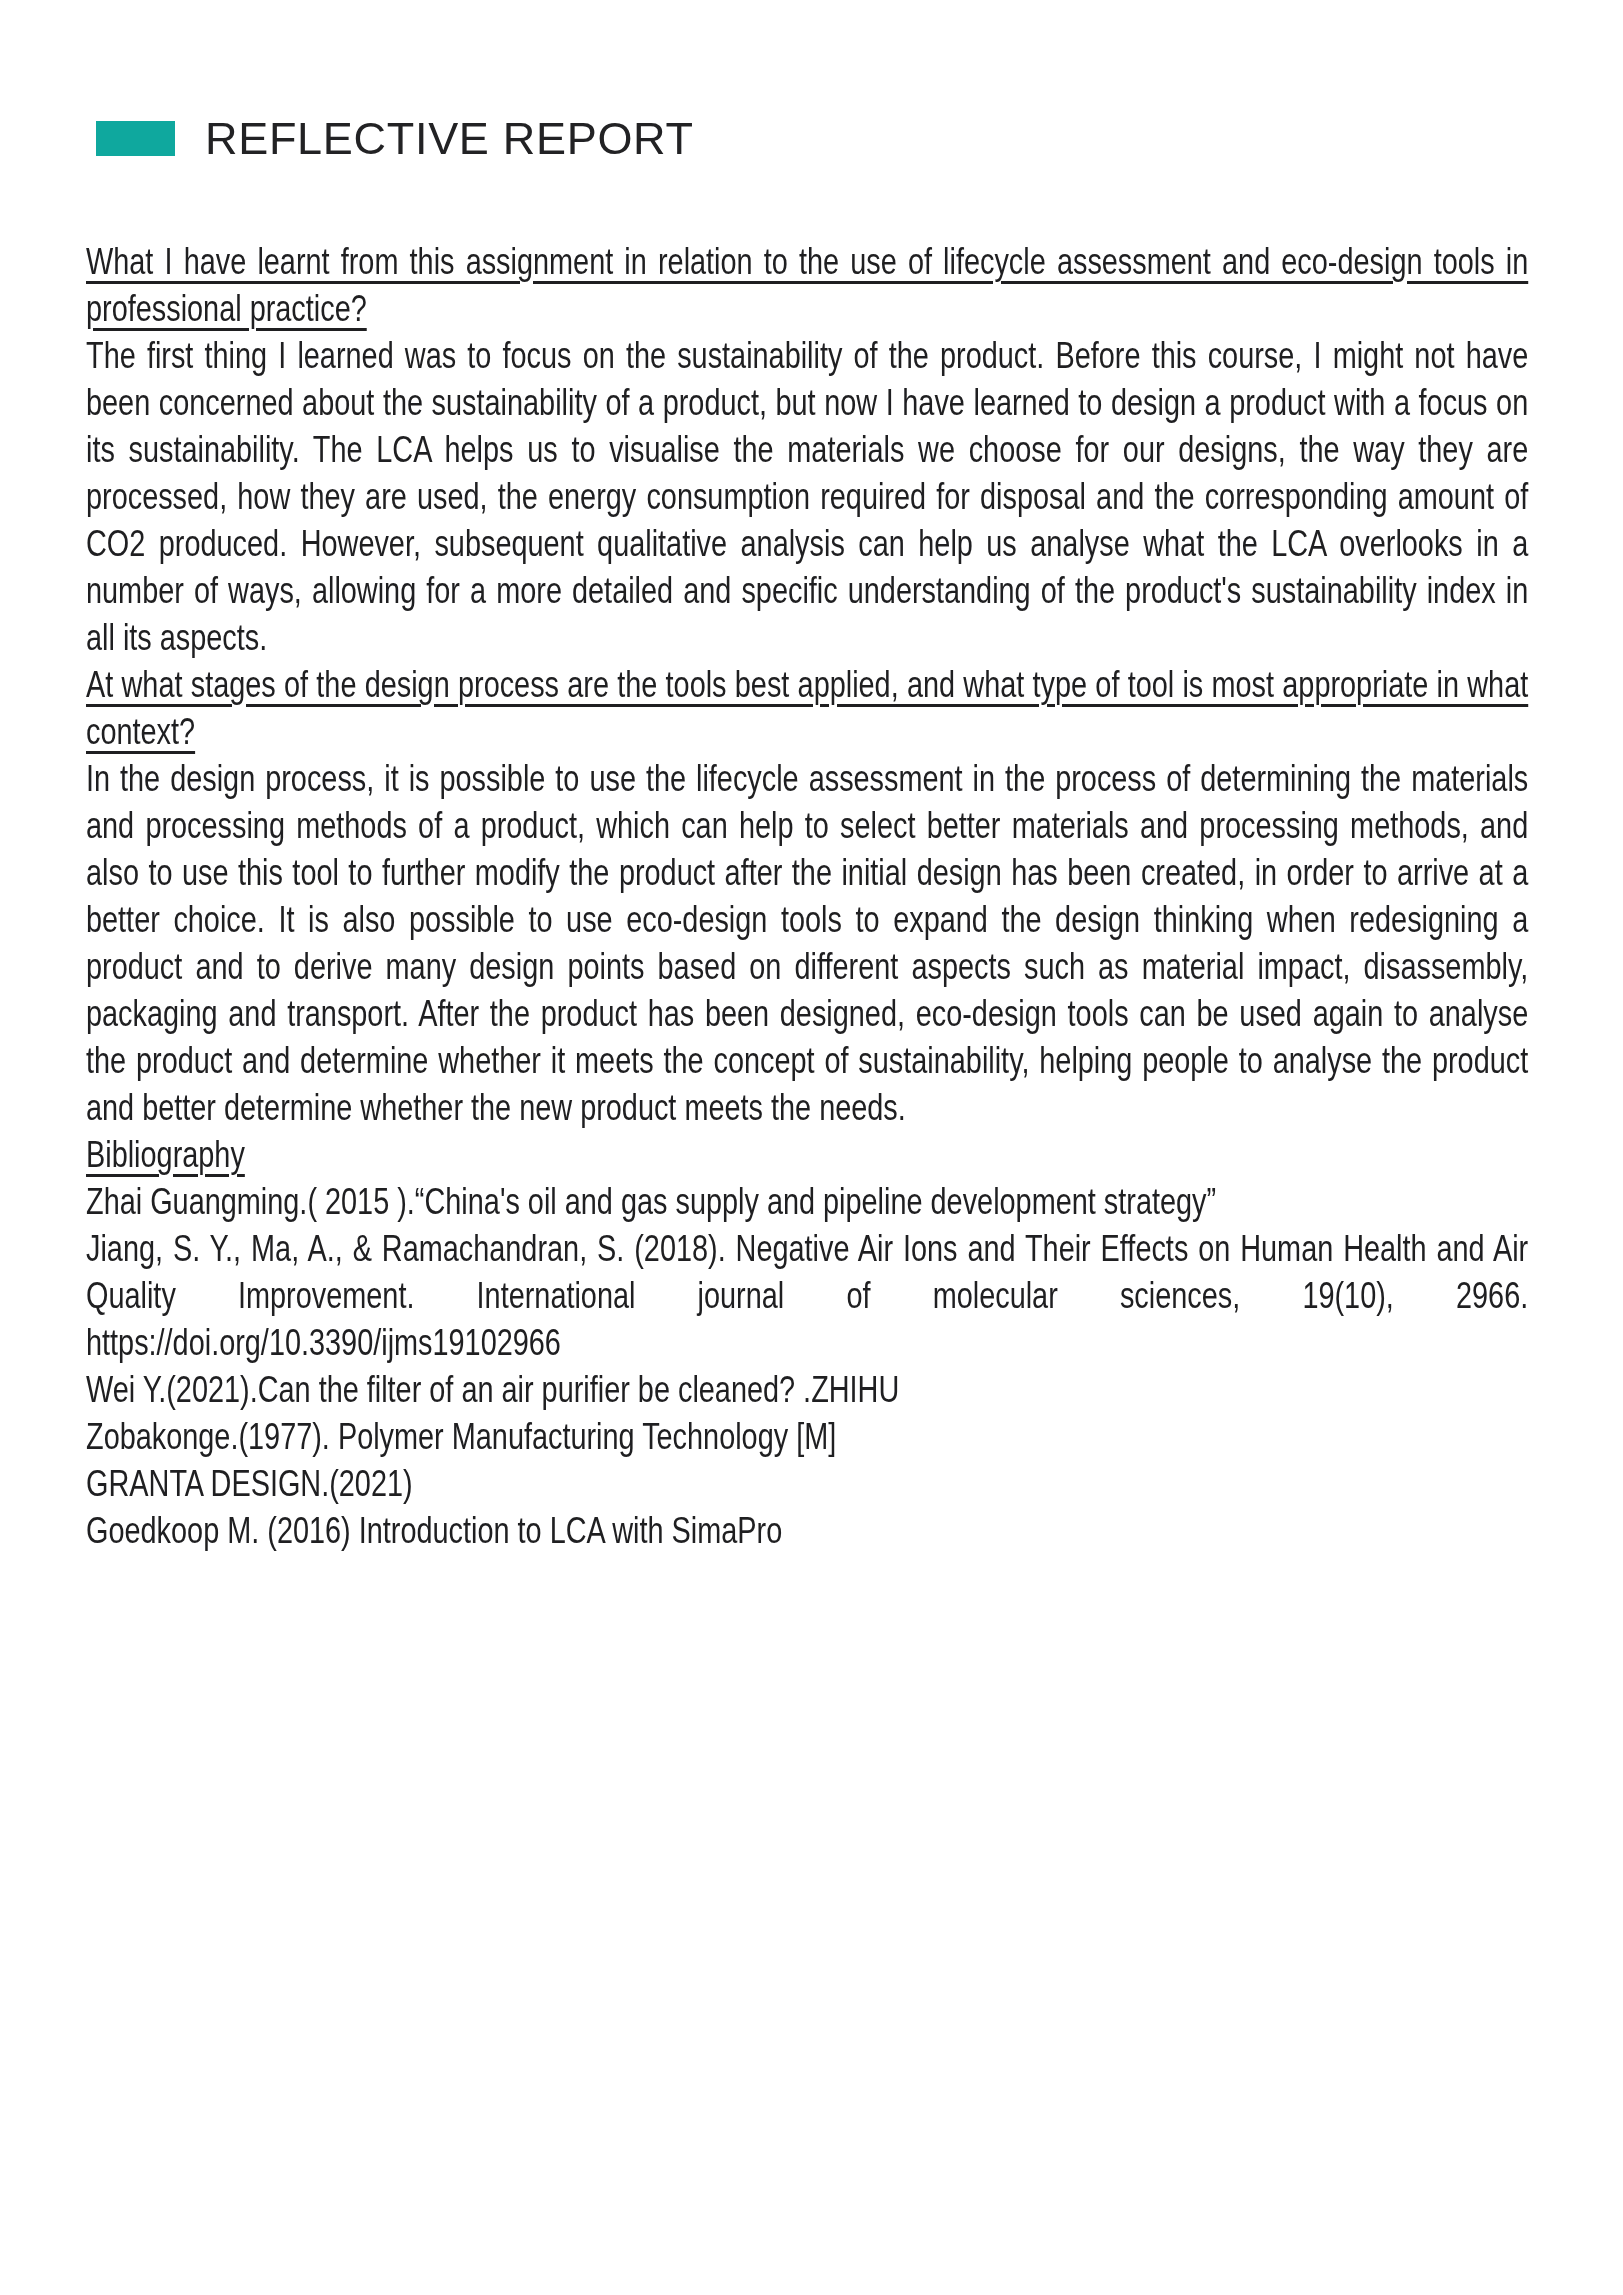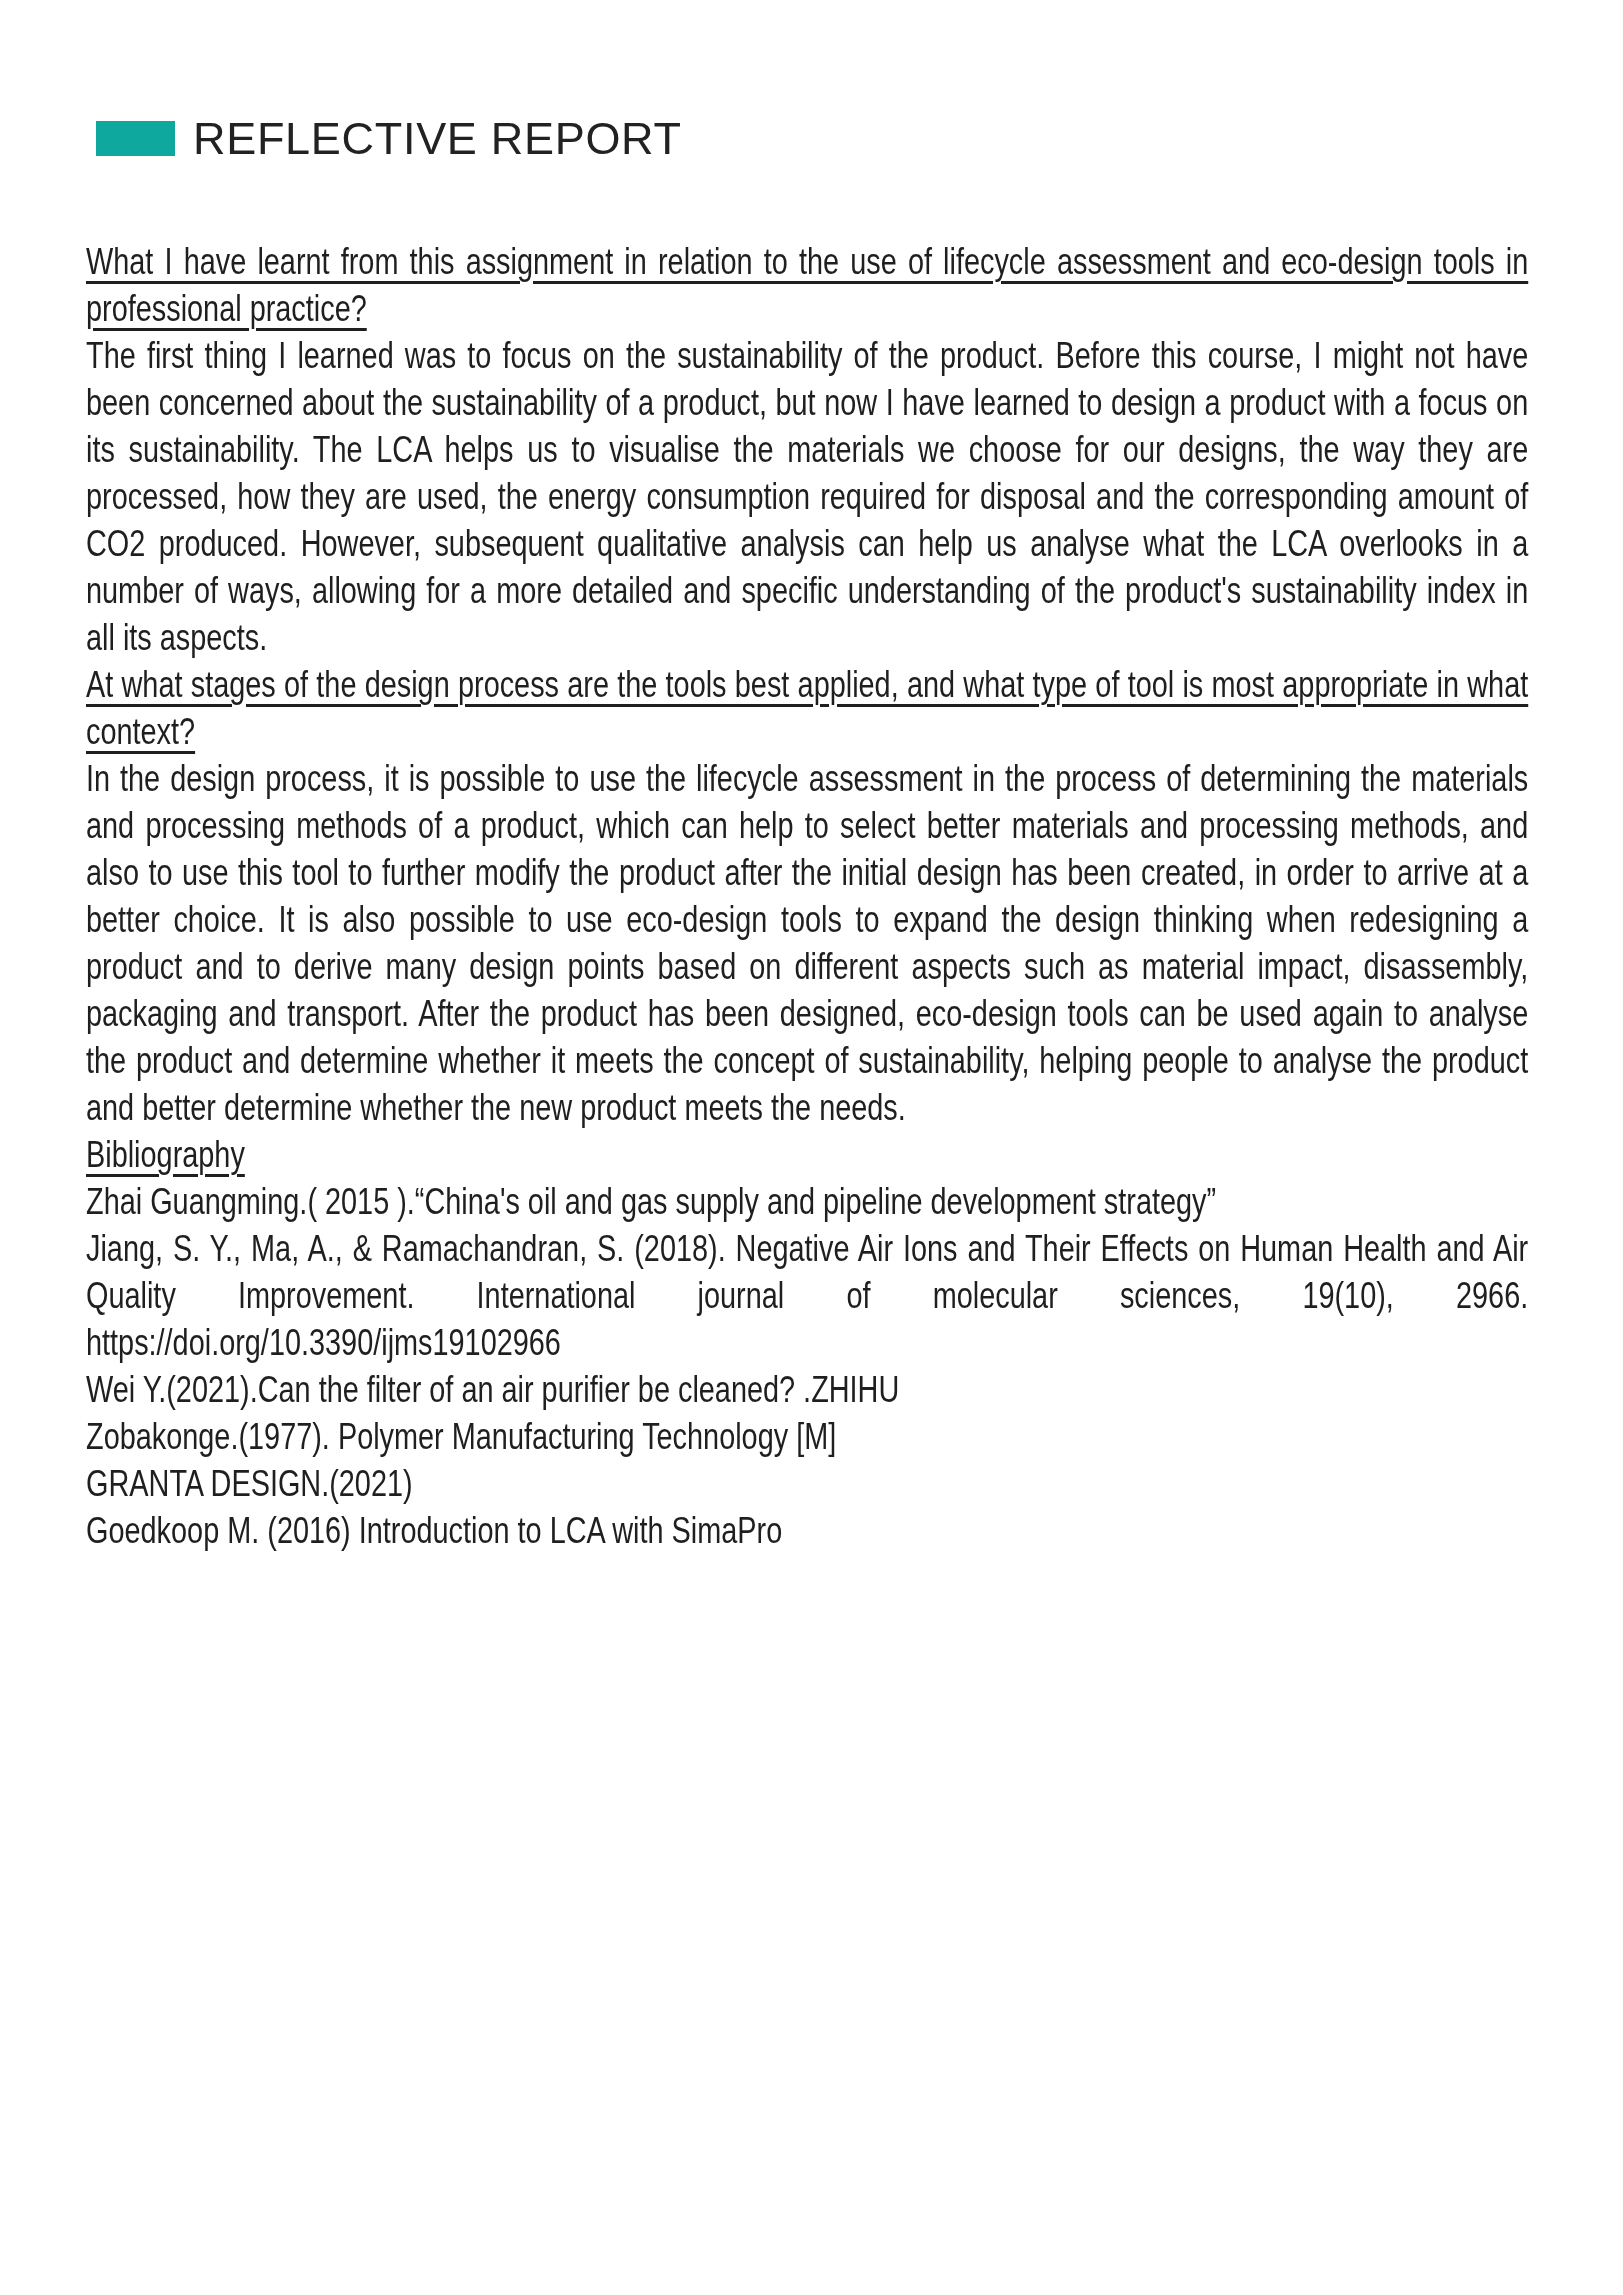--- a/index.html
+++ b/index.html
@@ -16,21 +16,21 @@
     font-family: "Liberation Sans", "DejaVu Sans", sans-serif;
     color: #1f1f21;
   }
   
   .title-row {
     position: absolute;
     top: 116px;
     left: 96px;
     display: flex;
     align-items: center;
-    gap: 18px;
+    gap: 30px;
   }
   .swatch {
     display: block;
     width: 79px;
     height: 35px;
     background: #0FA89E; 
   }
   .page-title {
     margin: 0;
     font-size: 45px;

